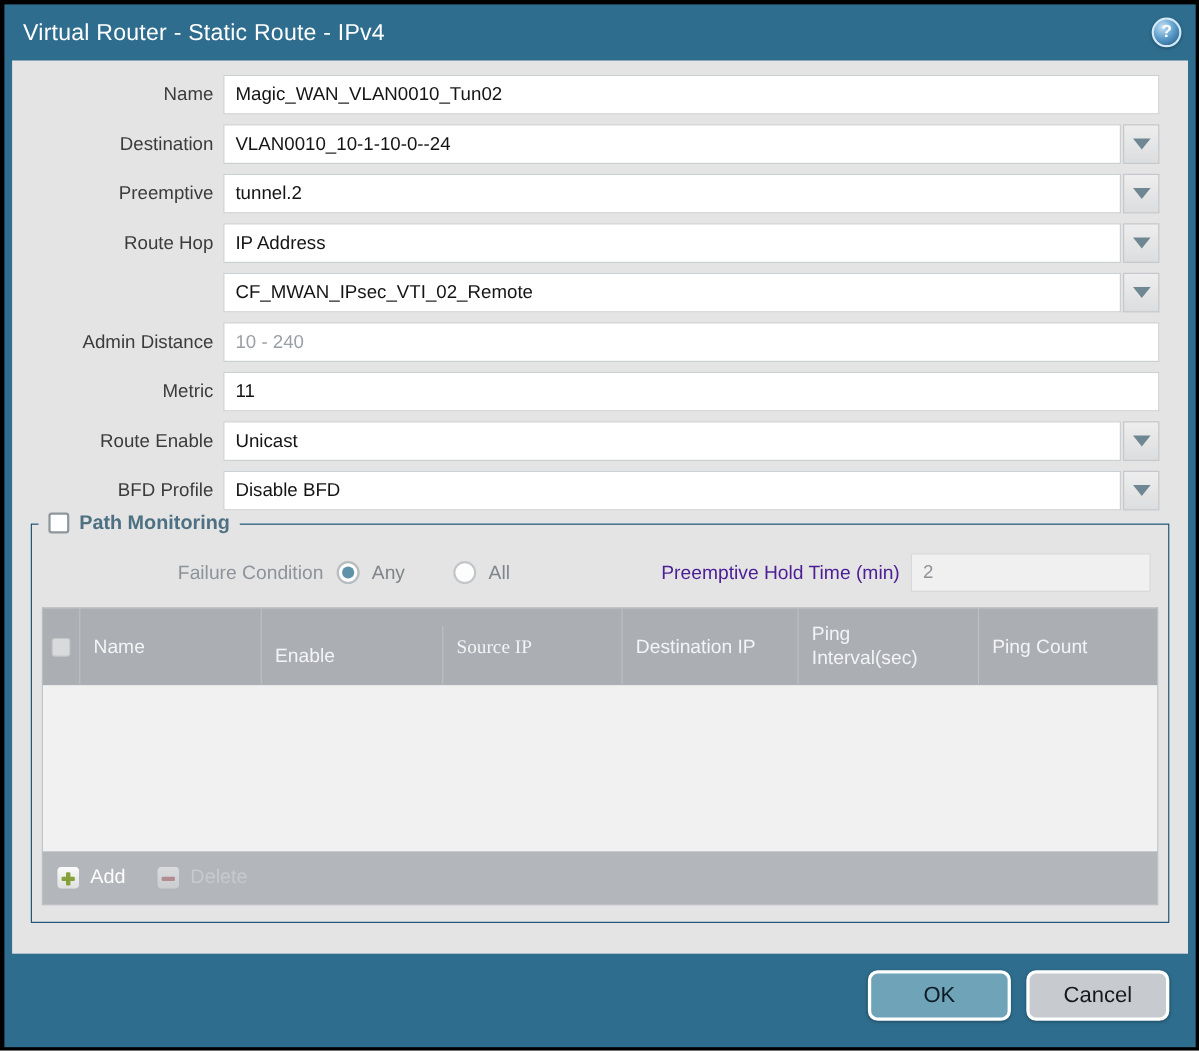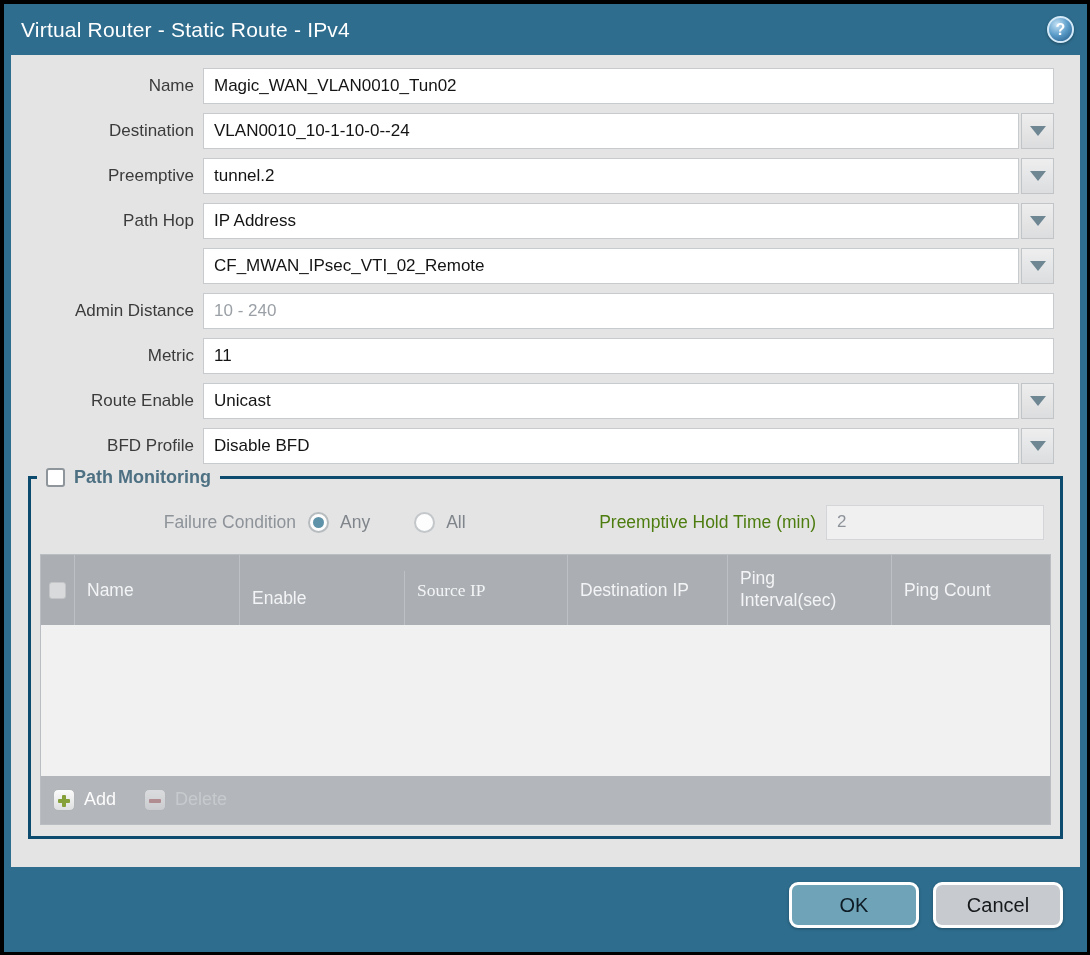--- a/index.html
+++ b/index.html
@@ -54,21 +54,21 @@
     cursor: pointer;
   }
   .dd-arrow {
     width: 0; height: 0;
     border-left: 8px solid transparent; border-right: 8px solid transparent;
     border-top: 10px solid #6e8793;
   }
   
   .pm-fieldset {
     position: relative; margin: 12px 17px 0;
-    border: 3px solid #0c4a6e; height: 363px;
+    border: 1px solid #0c4a6e; height: 363px;
   }
   .pm-legend {
     position: absolute; top: -12px; left: 6px;
     background: #e4e4e5; padding: 0 9px;
     display: flex; align-items: center; gap: 9px;
   }
   .pm-checkbox {
     width: 19px; height: 19px; background: #fff;
     border: 2px solid #8e959b; border-radius: 3px; cursor: pointer;
   }
@@ -81,21 +81,21 @@
     background: #fdfdfd; border: 2px solid #c3c7ca; position: relative; cursor: pointer;
   }
   .radio.selected { border-color: #b7bcbf; }
   .radio.selected::after {
     content: ""; position: absolute; left: 3px; top: 3px;
     width: 11px; height: 11px; border-radius: 50%; background: #5e92a8;
   }
   .radio-label { font-size: 17.5px; color: #7f858a; margin: 0 0 0 11px; }
   .radio-gap { width: 44px; }
   .preempt { position: absolute; right: 16px; top: 0; height: 36px; display: flex; align-items: center; }
-  .preempt .fc-label2 { font-size: 17.5px; color: #4d7c0f; padding-right: 10px; }
+  .preempt .fc-label2 { font-size: 17.5px; color: #4c1d95; padding-right: 10px; }
   .preempt input {
     width: 218px; height: 35px; background: #f0f0f1;
     border: 1px solid #d3d5d8; font-size: 17px; color: #8d9399;
     padding: 0 10px; font-family: "Liberation Sans", sans-serif;
   }
   
   .pm-table { margin: 14px 9px 0; border: 1px solid #babdc1; }
   .thead { display: flex; background: #abaeb3; height: 70px; color: #f3f4f5; font-size: 17.5px; }
   .th {
     display: flex; align-items: center; padding-left: 12px;
@@ -187,21 +187,21 @@
       <span class="flabel">Preemptive</span>
       <div class="fwrap dropdown">
         <input class="tinput" type="text" value="tunnel.2" style="">
         <span class="dd-btn">
           <span class="dd-arrow"></span>
         </span>
       </div>
     </div>
 
     <div class="form-row">
-      <span class="flabel">Path Hop</span>
+      <span class="flabel">Route Hop</span>
       <div class="fwrap dropdown">
         <input class="tinput" type="text" value="IP Address" style="">
         <span class="dd-btn">
           <span class="dd-arrow"></span>
         </span>
       </div>
     </div>
 
     <div class="form-row">
       <span class="flabel"></span>

